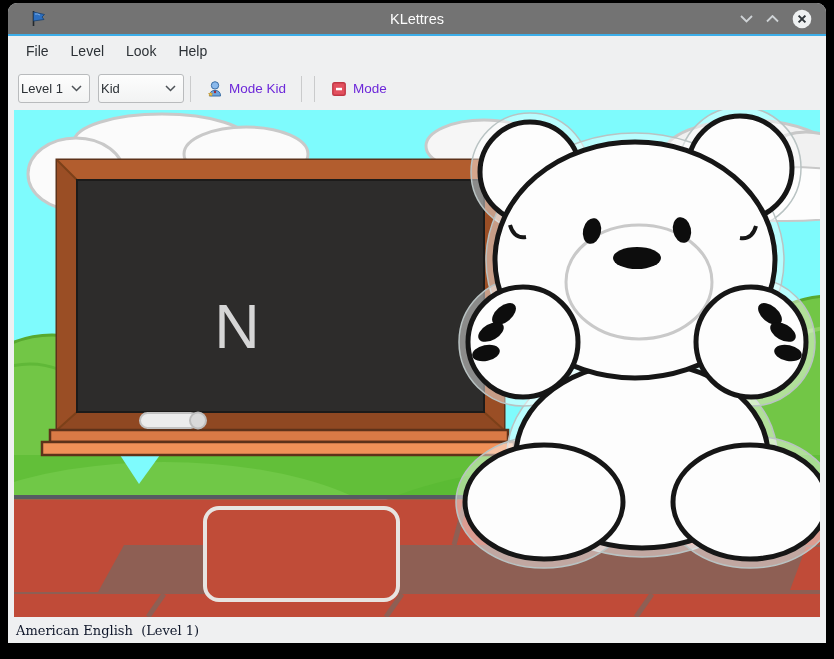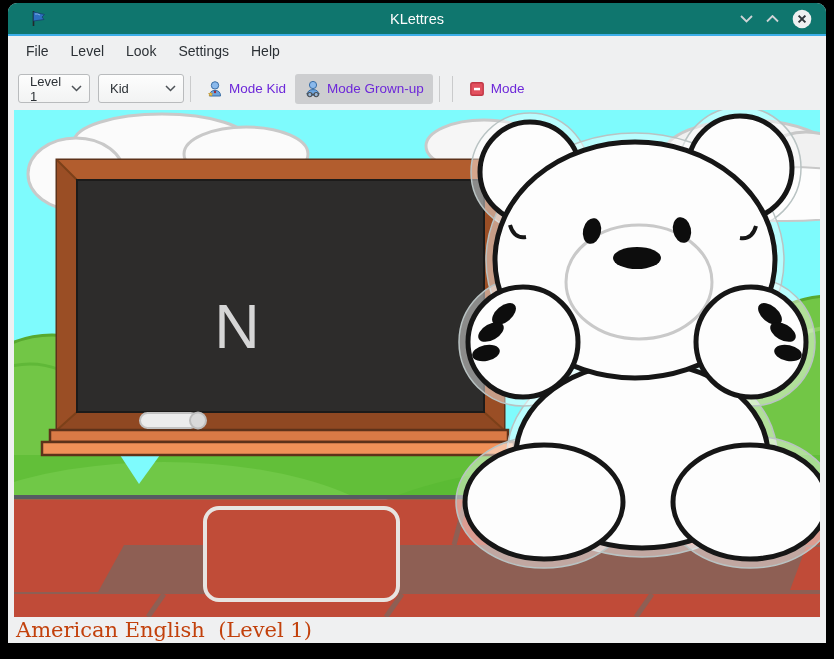--- a/index.html
+++ b/index.html
@@ -2,62 +2,62 @@
 <html><head>
 <meta charset="utf-8">
 <style>
   * { margin:0; padding:0; box-sizing:border-box; }
   html,body { width:834px; height:659px; background:#000; overflow:hidden;
               font-family:"Liberation Sans", sans-serif; }
   .window { position:absolute; left:8px; top:3px; width:818px; height:640px;
             background:#eff0f1; border-radius:9px 9px 0 0; overflow:hidden; }
 
   
-  .titlebar { height:33px; background:#0f766e; border-bottom:2px solid #3daee9;
+  .titlebar { height:33px; background:#737373; border-bottom:2px solid #3daee9;
               display:flex; align-items:center; position:relative; }
   .titlebar .app-icon { margin-left:21px; }
   .titlebar .title { position:absolute; left:0; right:0; text-align:center;
                      color:#fcfcfc; font-size:14.5px; }
   .win-controls { position:absolute; right:14px; top:0; height:31px;
                   display:flex; align-items:center; gap:13px; }
   .win-btn { display:flex; align-items:center; justify-content:center; cursor:default; }
 
   
   .menubar { height:31px; background:#eff0f1; display:flex; align-items:center;
              padding-left:7px; }
   .menu-item { padding:0 11px; font-size:14px; color:#2c3136; line-height:31px; }
 
   
   .toolbar { height:43px; background:#eff0f1; display:flex; align-items:center;
              padding-left:10px; }
   .combo { height:29px; border:1px solid #b9bbbd; border-radius:3px;
            background:linear-gradient(#fdfdfd,#f2f3f3); display:flex;
-           align-items:center; padding:0 7px 0 11px; font-size:13px; color:#2c3136; }
+           align-items:center; padding:0 7px 0 2px; font-size:13px; color:#2c3136; }
   .combo .combo-value { flex:1; }
   .combo.level { width:72px; margin-right:8px; }
   .combo.theme { width:86px; }
   .tb-sep { width:1px; height:26px; background:#cacbcc; margin:0 6px; }
   .tb-btn { display:flex; align-items:center; gap:5px; padding:6px 9px;
             border:none; background:transparent; font-size:13.5px; color:#6d28d9;
             border-radius:3px; font-family:"Liberation Sans", sans-serif; }
   .tb-btn.pressed { background:#cdced0; }
 
   
   .scene { position:relative; width:806px; height:507px; margin:0 6px; }
   .scene svg.bg { position:absolute; left:0; top:0; }
   .letter-input { position:absolute; left:189px; top:396px; width:197px; height:96px;
                   background:#c04c38; border:4px solid #e7e4e1; border-radius:16px;
                   color:#fff; font-size:42px; text-align:center; outline:none;
                   font-family:"Liberation Sans", sans-serif; }
 
   
   .statusbar { height:26px; background:#eff0f1; display:flex; align-items:center;
                padding-left:8px; }
-  .statusbar span { font-family:"DejaVu Serif", serif; font-size:21px;
-                    color:#c2410c; white-space:pre; }
+  .statusbar span { font-family:"DejaVu Serif", serif; font-size:13px;
+                    color:#0f172a; white-space:pre; }
 </style>
 </head>
 <body>
 
 <div class="window">
 
   <div class="titlebar">
     <svg class="app-icon" width="19" height="19" viewBox="0 0 19 19">
       <line x1="4.5" y1="2" x2="4.5" y2="17" stroke="#23282c" stroke-width="1.6"></line>
       <path d="M4.5,3 L15.5,5.5 L13,8 L15,10.5 L4.5,12 Z" fill="#2d6fc0" stroke="#17406f" stroke-width="0.8"></path>
@@ -81,21 +81,20 @@
           <path d="M6.6,6.6 L13.4,13.4 M13.4,6.6 L6.6,13.4" stroke="#2f353a" stroke-width="2"></path>
         </svg>
       </span>
     </div>
   </div>
 
   <div class="menubar">
     <span class="menu-item">File</span>
     <span class="menu-item">Level</span>
     <span class="menu-item">Look</span>
-    <span class="menu-item">Settings</span>
     <span class="menu-item">Help</span>
   </div>
 
   <div class="toolbar">
     <div class="combo level">
       <span class="combo-value">Level 1</span>
       <svg width="11" height="7" viewBox="0 0 11 7">
         <path d="M1,1 L5.5,5.5 L10,1" stroke="#4d5257" stroke-width="1.5" fill="none"></path>
       </svg>
     </div>
@@ -110,30 +109,20 @@
     <button class="tb-btn">
       <svg width="18" height="18" viewBox="0 0 18 18">
         <path d="M3.5,16 Q3.5,10.4 9,10.4 Q14.5,10.4 14.5,16 Z" fill="#6ca4dd" stroke="#3a6ea5" stroke-width="1"></path>
         <circle cx="9" cy="5.4" r="3.7" fill="#8ab9ec" stroke="#3a6ea5" stroke-width="1"></circle>
         <circle cx="9" cy="12" r="1.2" fill="#9e2b34"></circle>
         <path d="M4.6,12.2 L5.3,13.5 L6.8,13.6 L5.7,14.6 L6,16 L4.6,15.3 L3.2,16 L3.5,14.6 L2.4,13.6 L3.9,13.5 Z" fill="#f8c43f" stroke="#c79322" stroke-width="0.5"></path>
       </svg>
       <span>Mode Kid</span>
     </button>
 
-    <button class="tb-btn pressed">
-      <svg width="18" height="18" viewBox="0 0 18 18">
-        <path d="M3.2,15.2 Q3.2,9.6 9,9.6 Q14.8,9.6 14.8,15.2 Z" fill="#6ca4dd" stroke="#3a6ea5" stroke-width="1"></path>
-        <circle cx="9" cy="5" r="3.6" fill="#8ab9ec" stroke="#3a6ea5" stroke-width="1"></circle>
-        <circle cx="5.8" cy="14.6" r="2.1" fill="rgba(255,255,255,0.35)" stroke="#4a4f54" stroke-width="1.1"></circle>
-        <circle cx="12.2" cy="14.6" r="2.1" fill="rgba(255,255,255,0.35)" stroke="#4a4f54" stroke-width="1.1"></circle>
-        <path d="M7.9,14.4 L10.1,14.4 M3.7,14.2 L2.6,13.4 M14.3,14.2 L15.4,13.4" stroke="#4a4f54" stroke-width="1.1" fill="none"></path>
-      </svg>
-      <span>Mode Grown-up</span>
-    </button>
 
     <div class="tb-sep"></div>
 
 
     <div class="tb-sep"></div>
 
     <button class="tb-btn">
       <svg width="18" height="18" viewBox="0 0 18 18">
         <rect x="2.8" y="2.8" width="12.4" height="12.4" rx="1.8" fill="#e2505e" stroke="#c03644" stroke-width="1.4"></rect>
         <rect x="6" y="7.8" width="6" height="2.5" fill="#ffffff"></rect>

